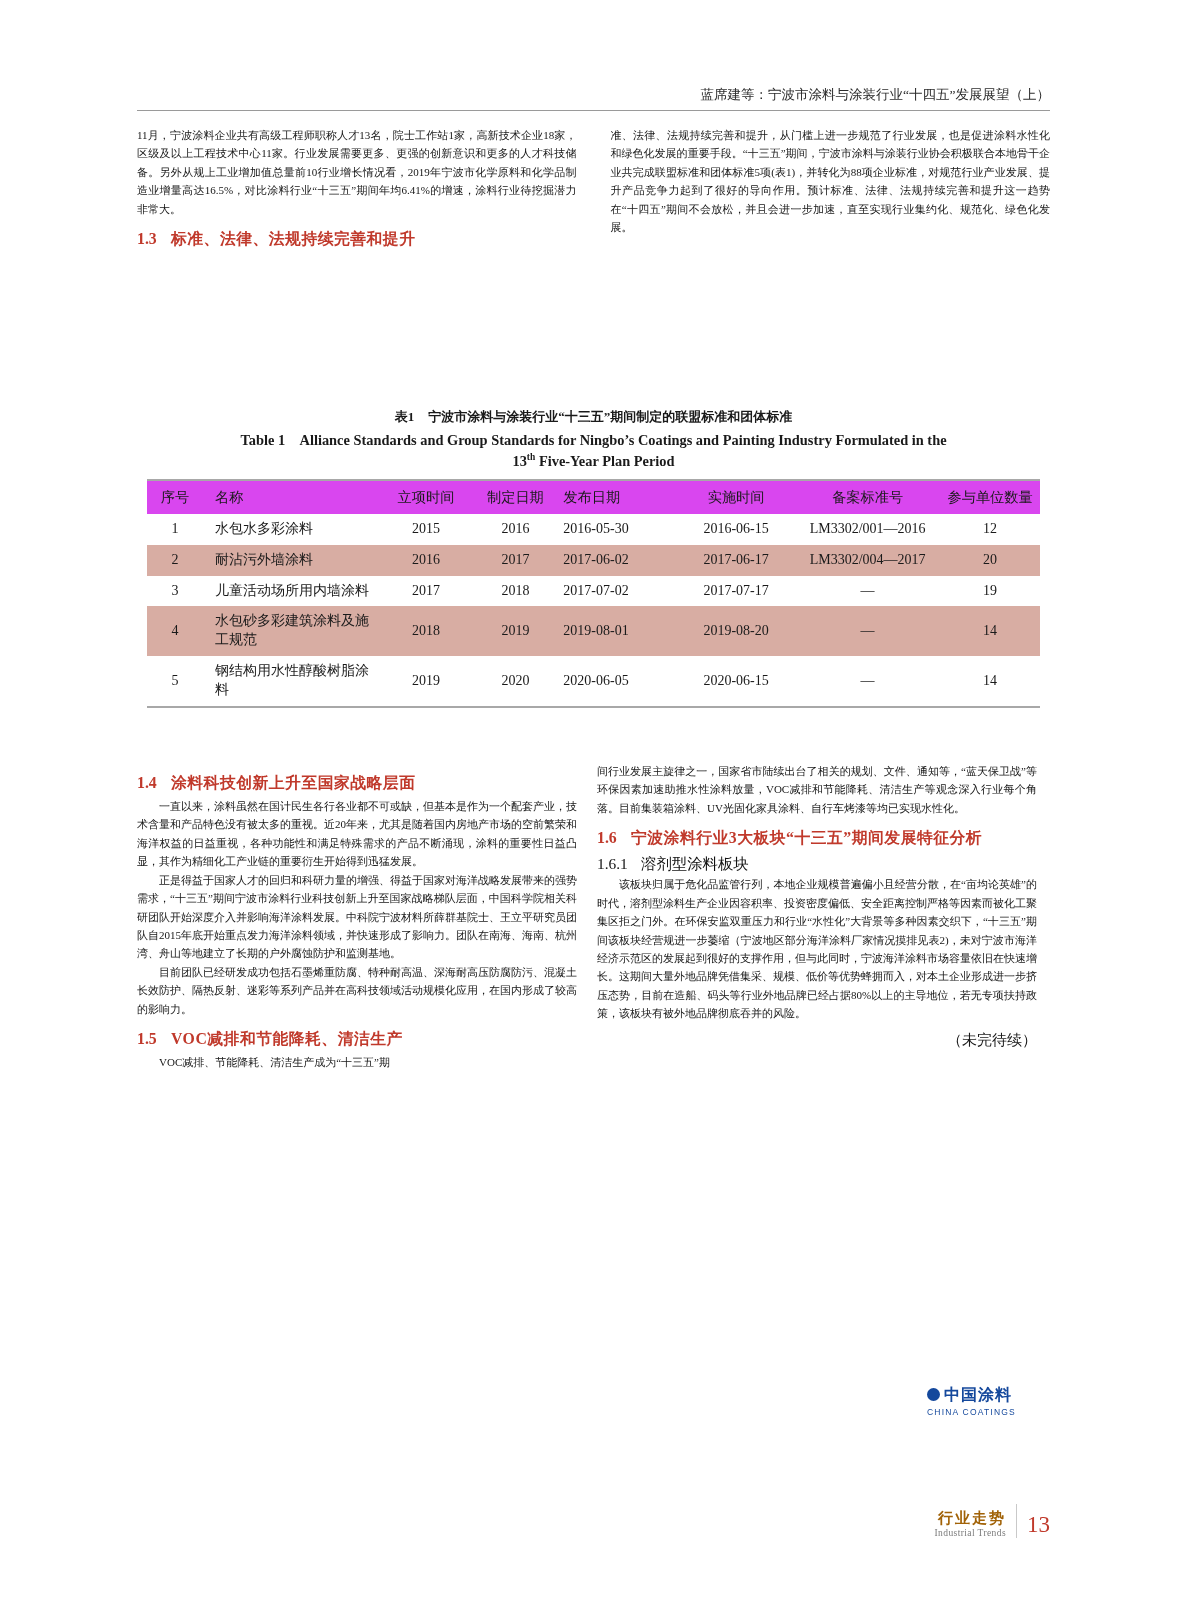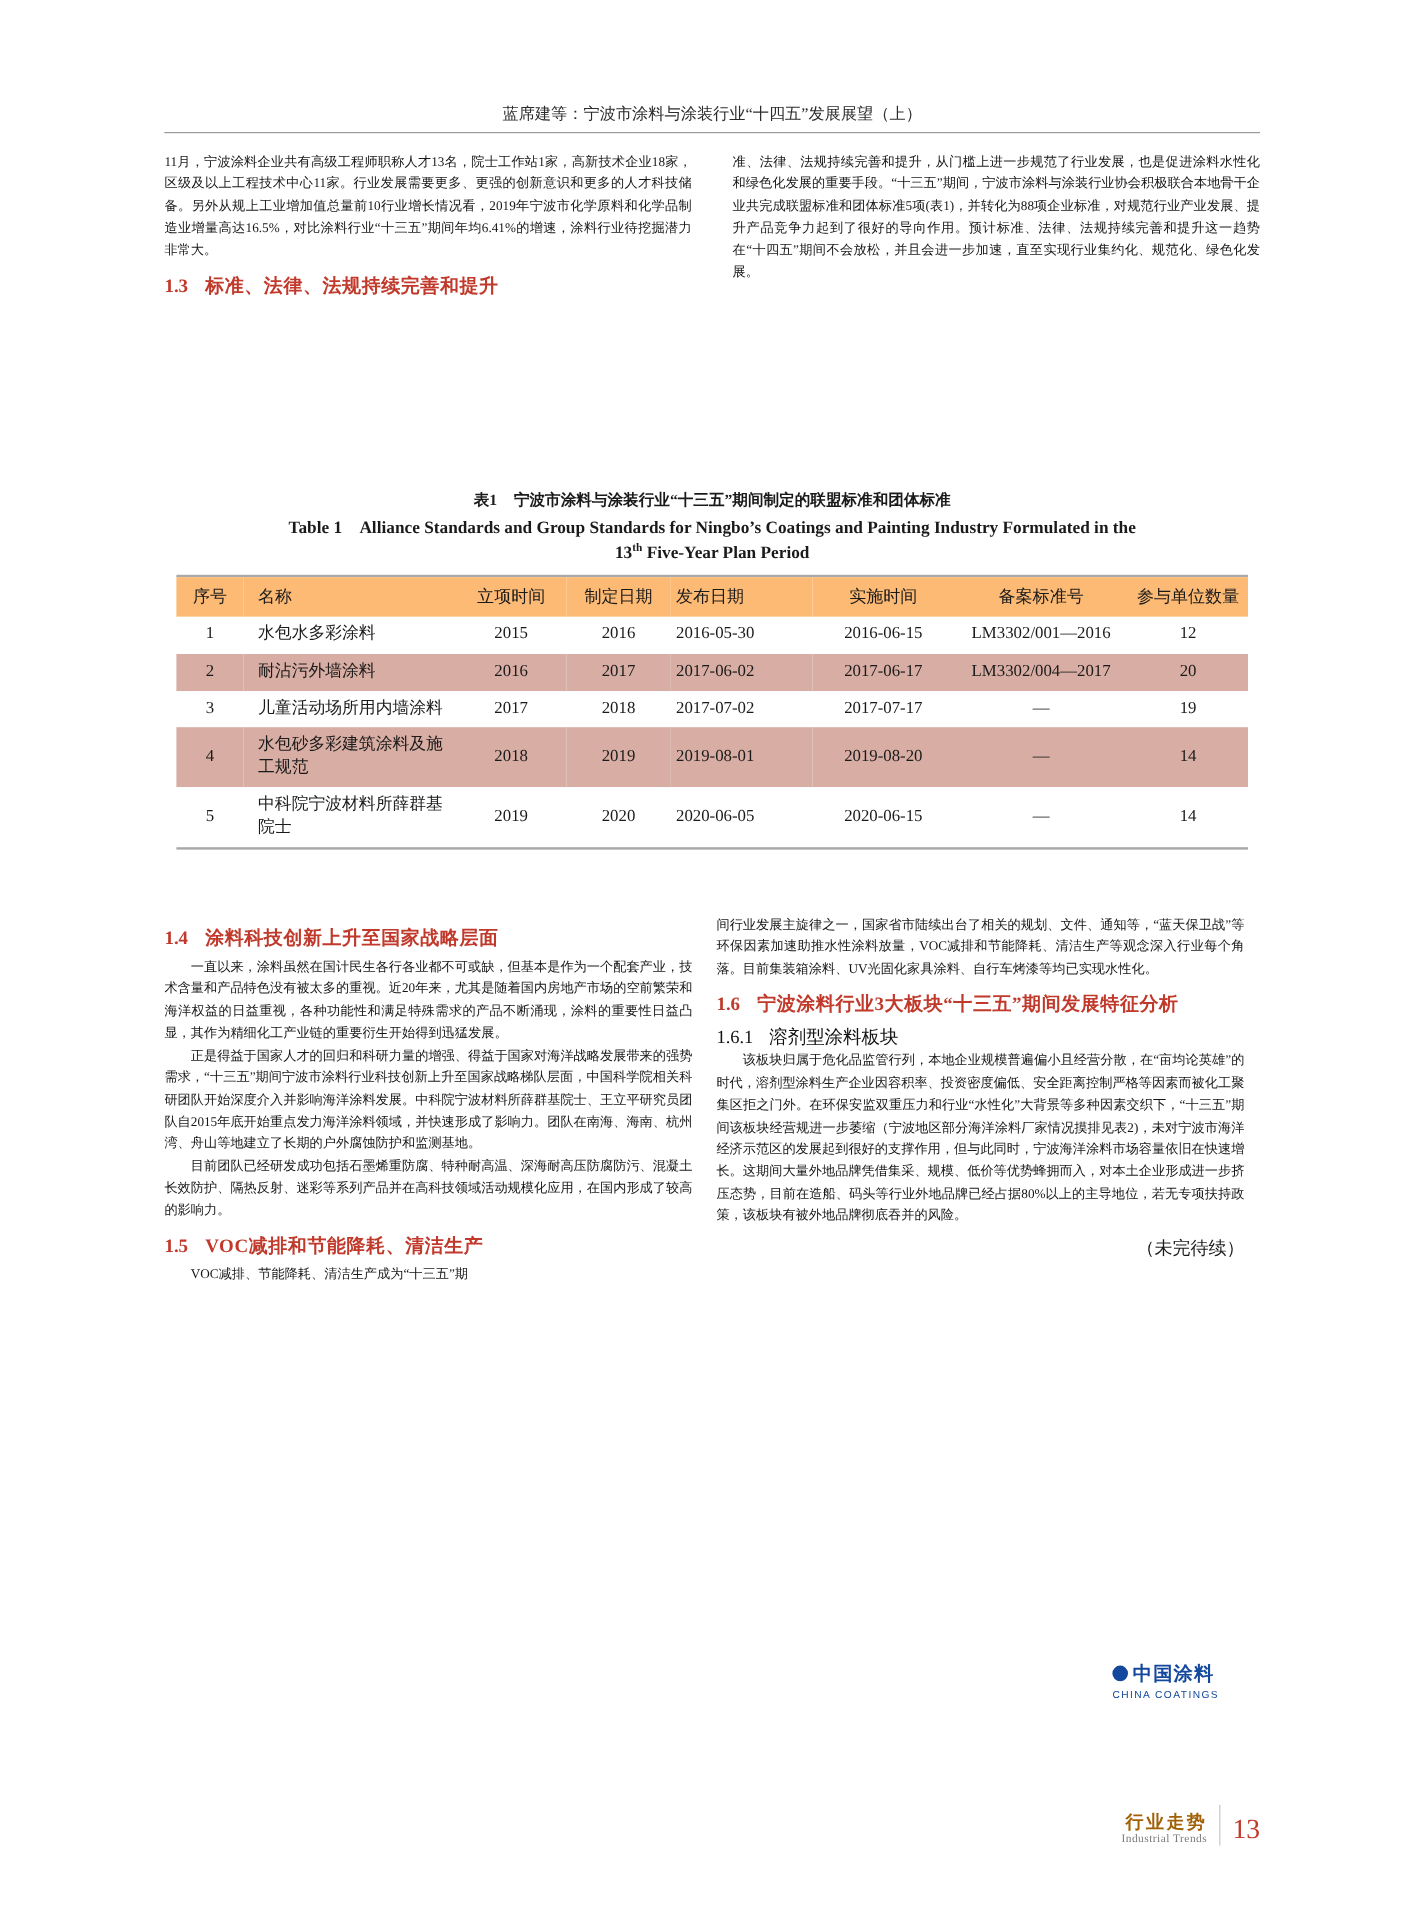--- a/index.html
+++ b/index.html
@@ -19,21 +19,21 @@
     background: #fff;
     box-sizing: border-box;
     overflow: hidden;
   }
   
   .header {
     position: absolute;
     top: 86px;
     left: 137px;
     width: 913px;
-    text-align: center;
+    text-align: right;
     font-size: 13.5px;
     color: #2b2b2b;
     font-family: "Liberation Serif", serif;
   }
   .header-rule {
     position: absolute;
     top: 110px;
     left: 137px;
     width: 913px;
     height: 1px;
@@ -104,21 +104,21 @@
     margin-bottom: 7px;
   }
   .tbl-title-en sup { font-size: 9.5px; }
   table.std {
     border-collapse: collapse;
     width: 893px;
     margin: 0 10px;
     font-size: 14px;
   }
   table.std thead th {
-    background: #fdba74;
+    background: #d946ef;
     color: #1a1a1a;
     font-weight: normal;
     padding: 7px 4px;
     font-size: 14.2px;
     border: none;
   }
   table.std tbody td {
     padding: 6px 4px;
     border: none;
     vertical-align: middle;
@@ -296,21 +296,21 @@
           <td class="c-name">水包砂多彩建筑涂料及施工规范</td>
           <td class="c-year">2018</td>
           <td class="c-made">2019</td>
           <td class="c-pub">2019-08-01</td>
           <td class="c-impl">2019-08-20</td>
           <td class="c-code">—</td>
           <td class="c-cnt">14</td>
         </tr>
         <tr class="plain">
           <td class="c-no">5</td>
-          <td class="c-name">中科院宁波材料所薛群基院士</td>
+          <td class="c-name">钢结构用水性醇酸树脂涂料</td>
           <td class="c-year">2019</td>
           <td class="c-made">2020</td>
           <td class="c-pub">2020-06-05</td>
           <td class="c-impl">2020-06-15</td>
           <td class="c-code">—</td>
           <td class="c-cnt">14</td>
         </tr>
       </tbody>
     </table>
     <div class="tbl-botline"></div>

